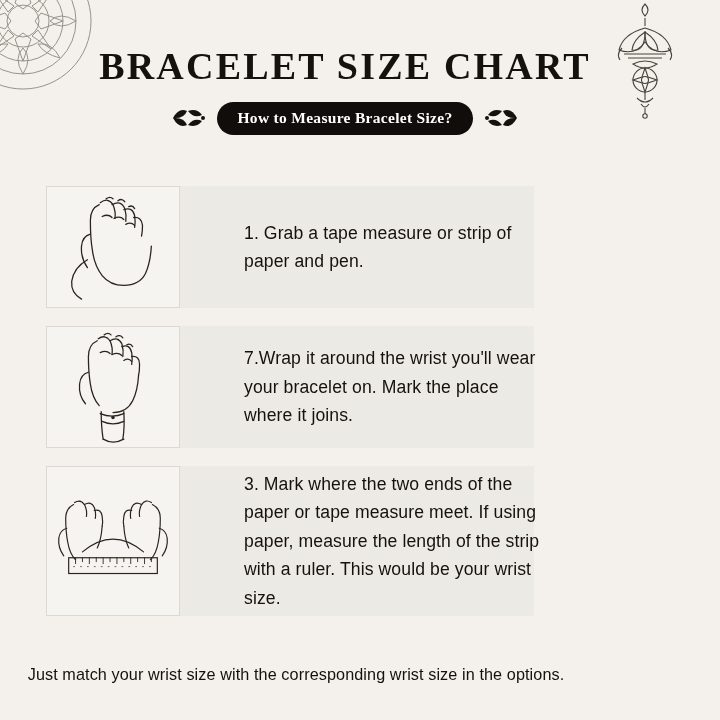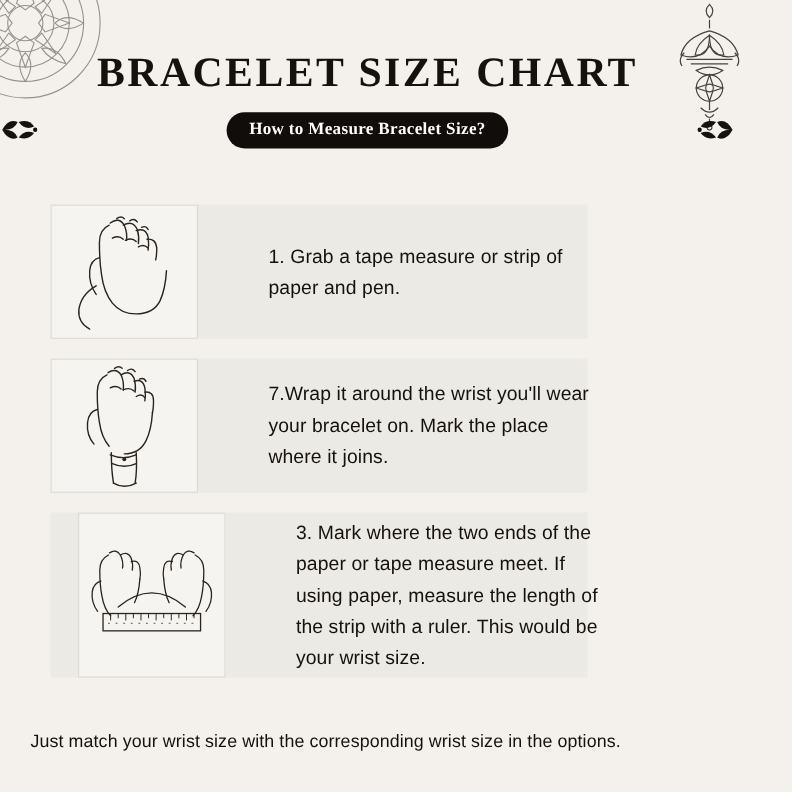--- a/index.html
+++ b/index.html
@@ -36,35 +36,36 @@
     pointer-events: none;
   }
 
   
   .header {
     position: absolute;
     top: 46px;
     left: 0;
     width: 668px;
     text-align: center;
+    padding-left: 11px;
   }
   .title {
     font-family: "Liberation Serif", serif;
     font-size: 38px;
     letter-spacing: 2.2px;
     color: #16110c;
     font-weight: 700;
     margin: 0;
     line-height: 1.1;
   }
   .sub-wrap {
     margin-top: 14px;
     display: flex;
     align-items: center;
-    justify-content: space-between;
+    justify-content: center;
     gap: 12px;
   }
   .pill {
     background: #100d0a;
     color: #ffffff;
     font-family: "Liberation Serif", serif;
     font-weight: 700;
     font-size: 15.5px;
     letter-spacing: .3px;
     padding: 7px 20px 8px;
@@ -116,21 +117,21 @@
     position: relative;
     z-index: 2;
     margin-left: 64px;
     margin-right: 36px;
     font-size: 17.6px;
     line-height: 1.62;
     color: #16110c;
     font-family: "Liberation Sans", sans-serif;
     letter-spacing: .1px;
   }
-  .step-3 { min-height: 150px; padding-left: 25px; }
+  .step-3 { min-height: 150px; }
   .step-3 .thumb { height: 150px; }
 
   
   .footer {
     position: absolute;
     left: 0;
     bottom: 36px;
     width: 592px;
     text-align: center;
     font-size: 16.2px;

